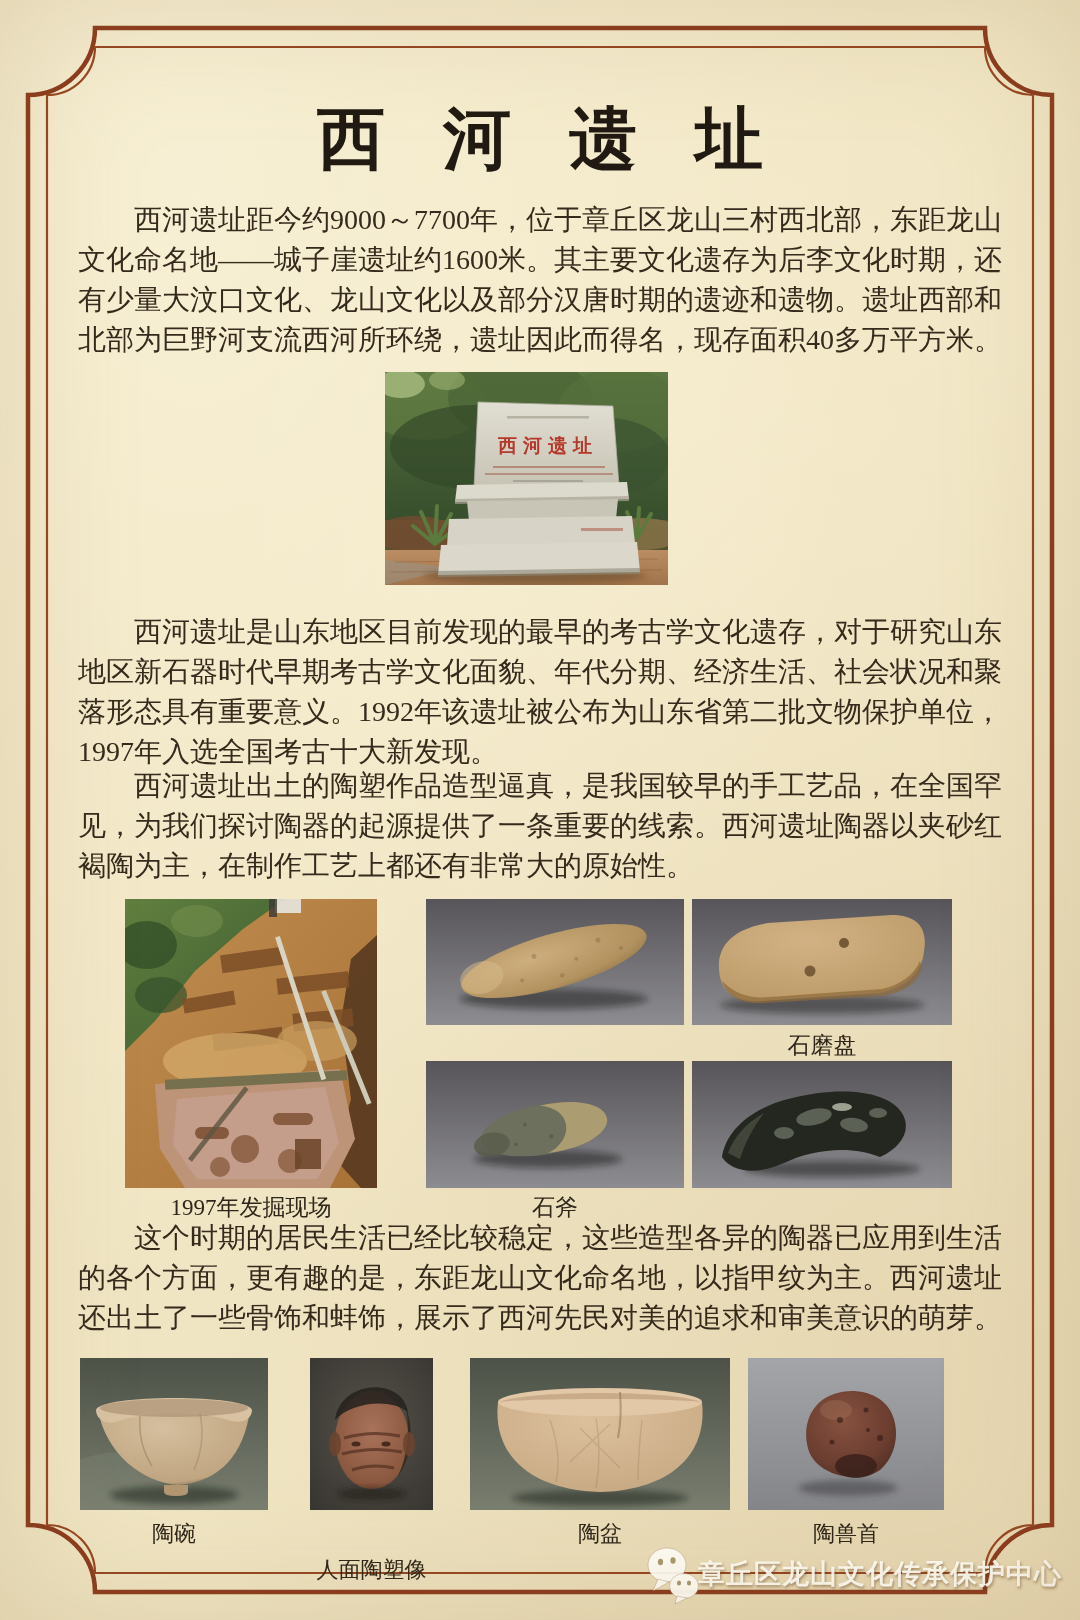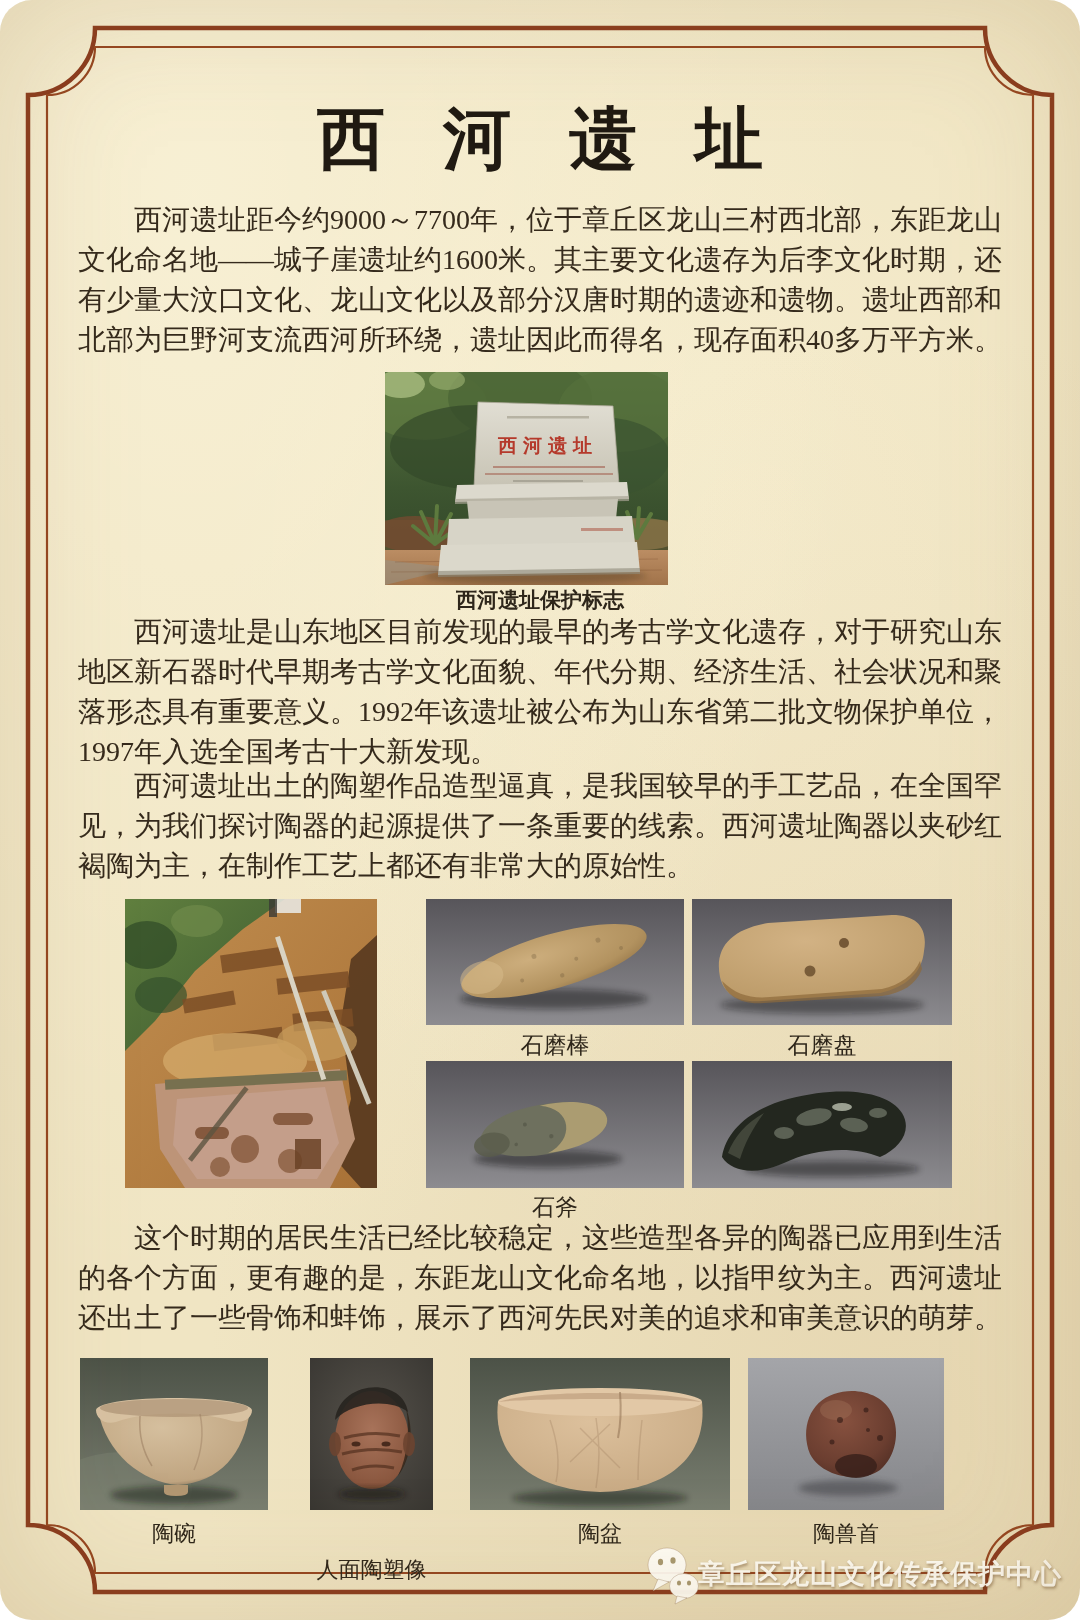--- a/index.html
+++ b/index.html
@@ -5,21 +5,20 @@
   html,body{margin:0;padding:0;}
   .page{
     position:relative; width:1080px; height:1620px; overflow:hidden;
     background:
       radial-gradient(ellipse at 18% 12%, rgba(255,250,228,.50), rgba(255,250,228,0) 55%),
       radial-gradient(ellipse at 85% 90%, rgba(205,180,135,.30), rgba(205,180,135,0) 55%),
       radial-gradient(ellipse at 70% 35%, rgba(255,248,222,.35), rgba(255,248,222,0) 50%),
       #f0e5c3;
     font-family:"Liberation Serif","DejaVu Serif",serif;
     color:#33291c;
-    border-radius:32px;
   }
   .page::after{
     content:""; position:absolute; inset:0; pointer-events:none;
     box-shadow: inset 0 0 140px rgba(150,118,70,.22);
   }
   .frame{position:absolute; left:0; top:0;}
   .page-title{
     position:absolute; left:0; right:0; top:94px; margin:0;
     font-size:68px; font-weight:bold; color:#201a12;
     letter-spacing:58px; text-indent:58px; text-align:center; white-space:nowrap;
@@ -184,21 +183,20 @@
       <rect x="128" y="108" width="70" height="2" fill="#8a8578" opacity=".5"></rect>
       <path d="M72 113 L242 110 L244 127 L70 130 Z" fill="#dcd9cd"></path>
       <path d="M70 127 L244 124 L244 129 L70 132 Z" fill="#a8a494" opacity=".7"></path>
       <path d="M82 129 L233 127 L231 147 L84 149 Z" fill="#c8c4b6"></path>
       <path d="M64 147 L247 144 L250 171 L62 174 Z" fill="#d7d4c7"></path>
       <rect x="196" y="156" width="42" height="3" fill="#a84a38" opacity=".5"></rect>
       <path d="M56 173 L252 170 L255 200 L53 203 Z" fill="#dbd8cb"></path>
       <path d="M53 199 L255 196 L255 202 L53 205 Z" fill="#8e8a7a" opacity=".6"></path>
     </svg>
   </figure>
-  <div class="cap cap-monument">西河遗址保护标志</div>
 
   <p class="para" id="p2">西河遗址是山东地区目前发现的最早的考古学文化遗存，对于研究山东地区新石器时代早期考古学文化面貌、年代分期、经济生活、社会状况和聚落形态具有重要意义。1992年该遗址被公布为山东省第二批文物保护单位，1997年入选全国考古十大新发现。</p>
   <p class="para" id="p3">西河遗址出土的陶塑作品造型逼真，是我国较早的手工艺品，在全国罕见，为我们探讨陶器的起源提供了一条重要的线索。西河遗址陶器以夹砂红褐陶为主，在制作工艺上都还有非常大的原始性。</p>
 
   <figure class="fig-exc">
     <svg width="252" height="289" viewBox="0 0 252 289">
       <rect width="252" height="289" fill="url(#soilg)"></rect>
       <path d="M0 0 L160 0 L118 30 L70 72 L30 122 L0 152 Z" fill="url(#grassg)"></path>
       <ellipse cx="22" cy="46" rx="30" ry="24" fill="#2f4a26" opacity=".7"></ellipse>
       <ellipse cx="72" cy="22" rx="26" ry="16" fill="#6f8a4a" opacity=".7"></ellipse>
@@ -285,21 +283,21 @@
         <ellipse cx="122" cy="56" rx="18" ry="8" transform="rotate(-12 122 56)"></ellipse>
         <ellipse cx="162" cy="64" rx="14" ry="7" transform="rotate(8 162 64)"></ellipse>
         <ellipse cx="92" cy="72" rx="10" ry="6"></ellipse>
         <ellipse cx="186" cy="52" rx="9" ry="5"></ellipse>
       </g>
       <ellipse cx="150" cy="46" rx="10" ry="4" fill="#b9bfae" opacity=".8"></ellipse>
       <path d="M36 92 C42 76 54 62 72 52 C60 68 52 84 48 98 Z" fill="#4a4f41" opacity=".8"></path>
     </svg>
   </figure>
 
-  <div class="cap cap-t1">石磨棒</div>
+  <div class="cap cap-exc">1997年发掘现场</div>
   <div class="cap cap-t2">石磨盘</div>
   <div class="cap cap-t3">石斧</div>
 
   <p class="para" id="p4">这个时期的居民生活已经比较稳定，这些造型各异的陶器已应用到生活的各个方面，更有趣的是，东距龙山文化命名地，以指甲纹为主。西河遗址还出土了一些骨饰和蚌饰，展示了西河先民对美的追求和审美意识的萌芽。</p>
 
   <figure class="fig-b1">
     <svg width="188" height="152" viewBox="0 0 188 152">
       <rect width="188" height="152" fill="url(#potbg)"></rect>
       <ellipse cx="42" cy="132" rx="70" ry="38" fill="#7d8274" opacity=".45"></ellipse>
       <ellipse cx="94" cy="137" rx="64" ry="9" fill="#101408" opacity=".45" filter="url(#soft)"></ellipse>

